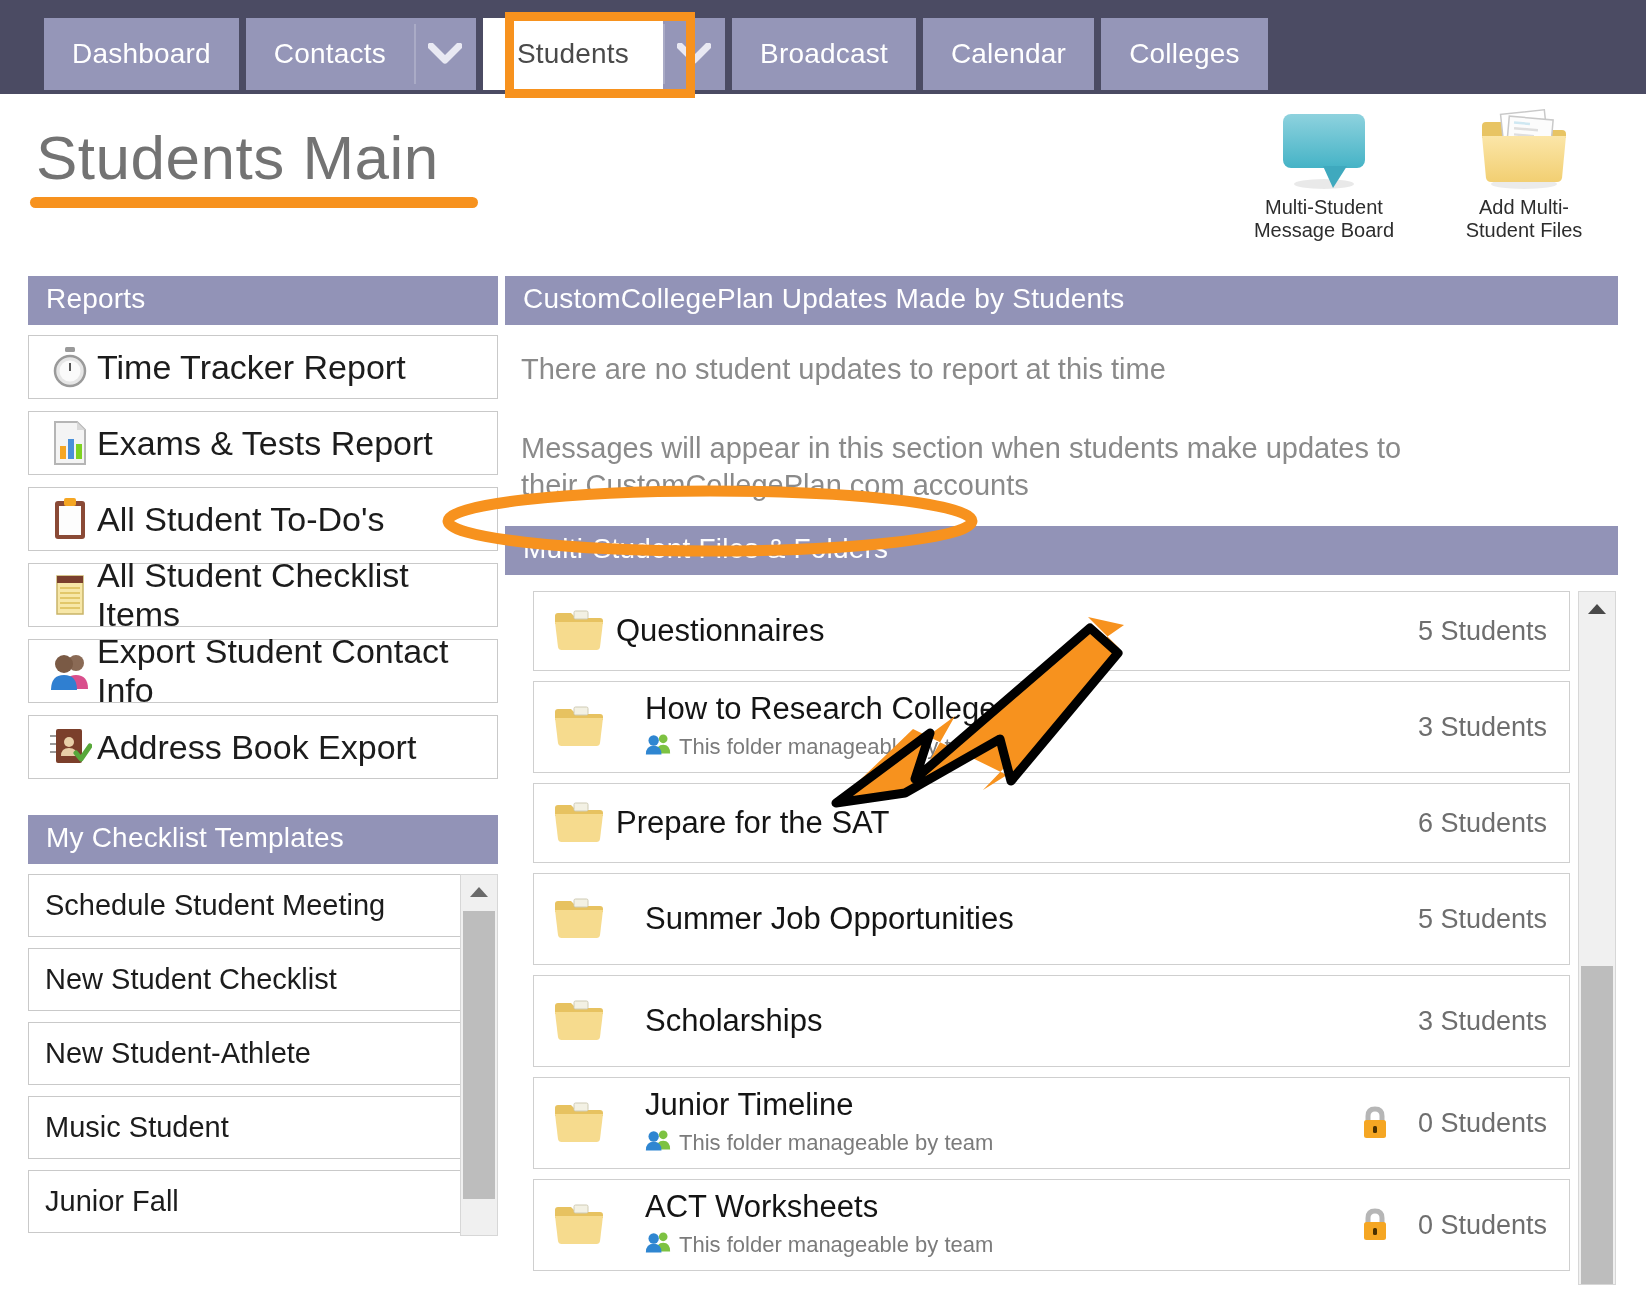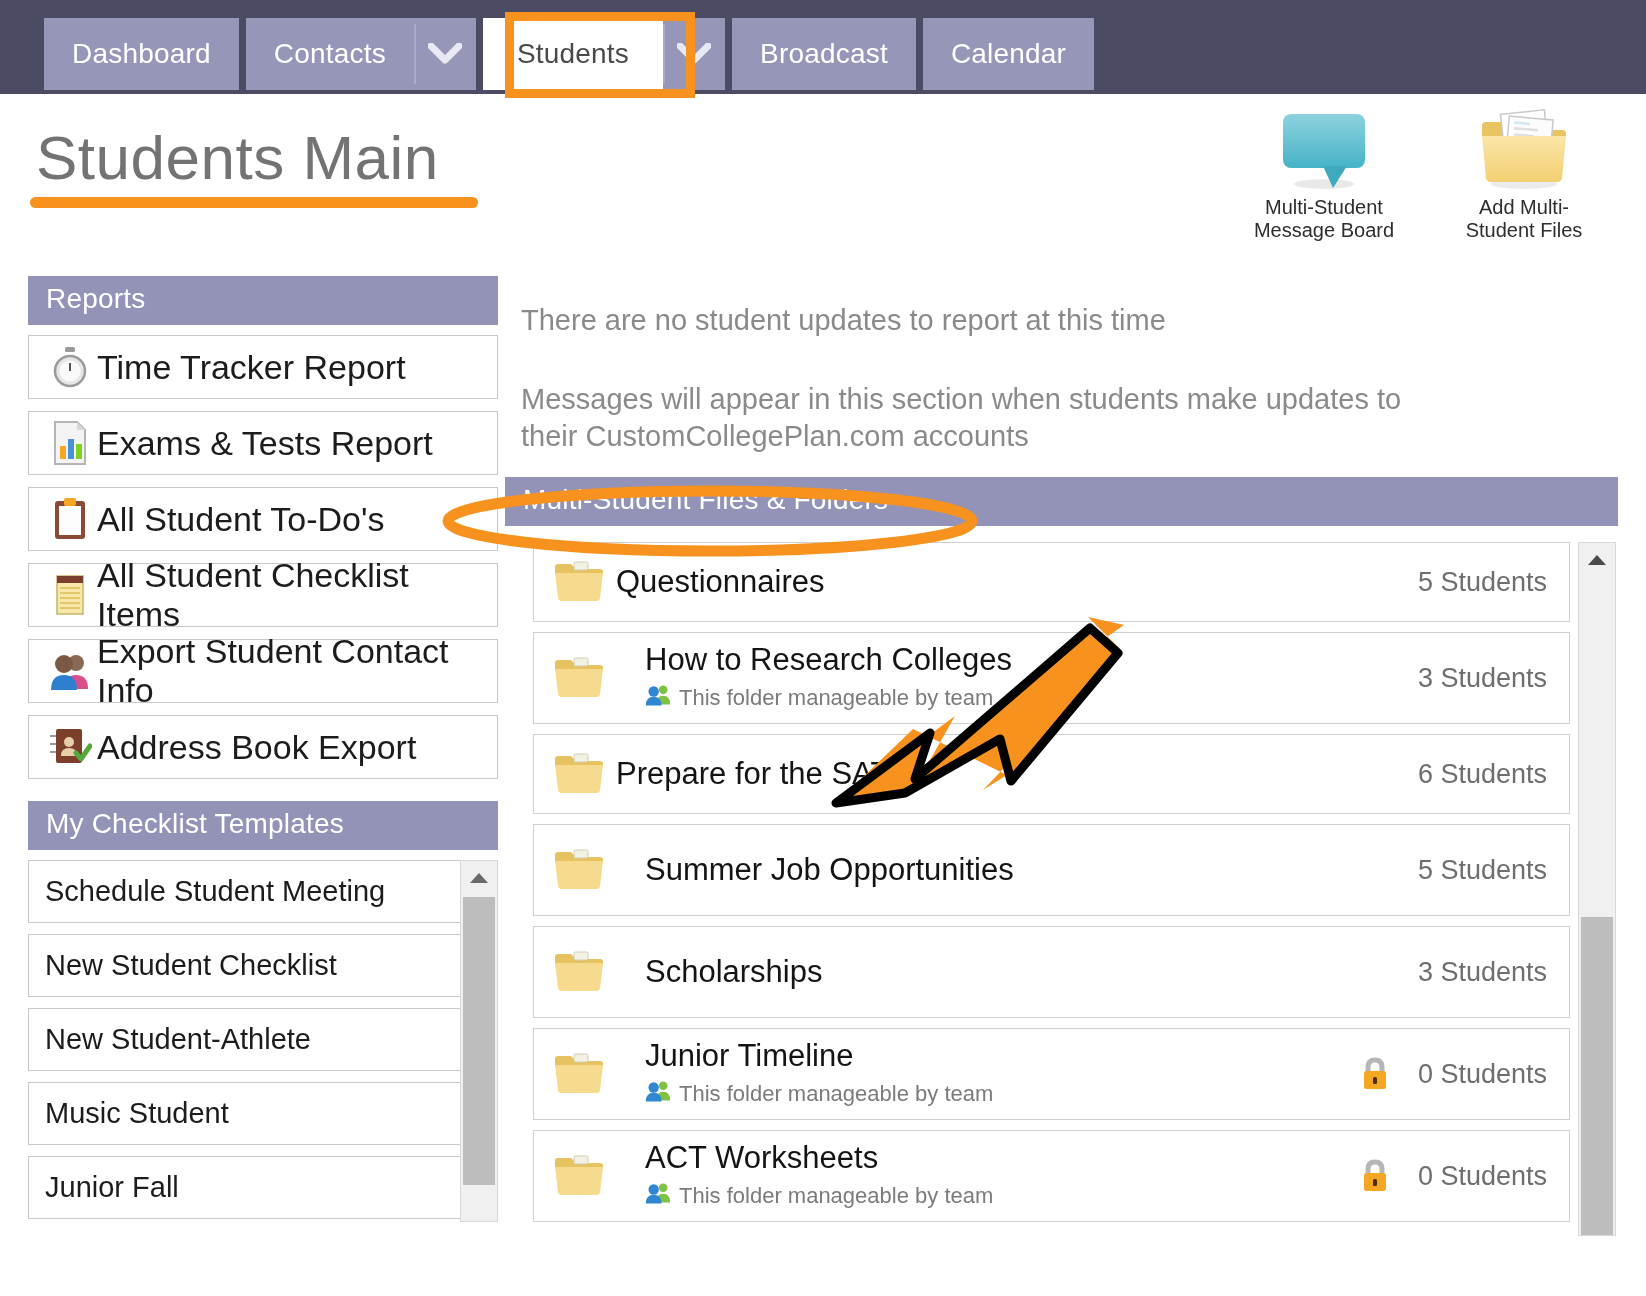--- a/index.html
+++ b/index.html
@@ -215,20 +215,21 @@
       <div class="nav-tab active" style="margin-right:0;padding:0 34px;">Students</div>
       <div class="nav-caret sep">
         <svg width="34" height="22" viewBox="0 0 34 22" aria-hidden="true">
           <path d="M3 3 L17 17 L31 3" stroke="#e9e9f3" stroke-width="7" fill="none" stroke-linecap="round" stroke-linejoin="round"></path>
         </svg>
       </div>
     </div>
 
     <div class="nav-tab">Broadcast</div>
     <div class="nav-tab">Calendar</div>
+    <div class="nav-tab">Colleges</div>
   </div>
 </div>
 
 <div class="page-title">Students Main</div>
 <div class="title-underline"></div>
 
 <div class="top-actions">
 
   <div class="top-action">
     <div class="glyph">
@@ -356,21 +357,21 @@
           <rect x="8" y="4" width="26" height="34" rx="2" fill="#7b3f2b"></rect>
           <circle cx="21" cy="17" r="5" fill="#e8cfa8"></circle>
           <path d="M13 31 Q13 23 21 23 Q29 23 29 31 Z" fill="#e8cfa8"></path>
           <path d="M28 28 l5 6 l9 -13" stroke="#57a83a" stroke-width="5" fill="none" stroke-linecap="round" stroke-linejoin="round"></path>
         </svg>
       </span>
       <span class="lbl">Address Book Export</span>
     </div>
   </div>
 
-  <div class="sec-head" style="margin-top:22px;">My Checklist Templates</div>
+  <div class="sec-head" style="margin-top:36px;">My Checklist Templates</div>
 
   <div class="tpl-wrap">
     <div class="tpl-list">
 
       <div class="tpl-row">
         <span class="lbl">Schedule Student Meeting</span>
       </div>
 
       <div class="tpl-row">
         <span class="lbl">New Student Checklist</span>
@@ -420,20 +421,21 @@
           <path d="M11 2 L20 12 L2 12 Z" fill="#6a6a6a"></path>
         </svg>
       </div>
       <div class="thumb" style="top:36px;height:288px;"></div>
     </div>
   </div>
 </div>
 
 <div class="mainpane">
 
+  <div class="sec-head">CustomCollegePlan Updates Made by Students</div>
 
   <div class="msg-body">
     <div class="msg-line">There are no student updates to report at this time</div>
     <div class="msg-line second" style="max-width:900px;">Messages will appear in this section when students make updates to their CustomCollegePlan.com accounts</div>
   </div>
 
   <div class="sec-head" style="margin-top:18px;">Multi-Student Files &amp; Folders</div>
 
   <div class="folders-wrap">
     <div class="folders-list">

